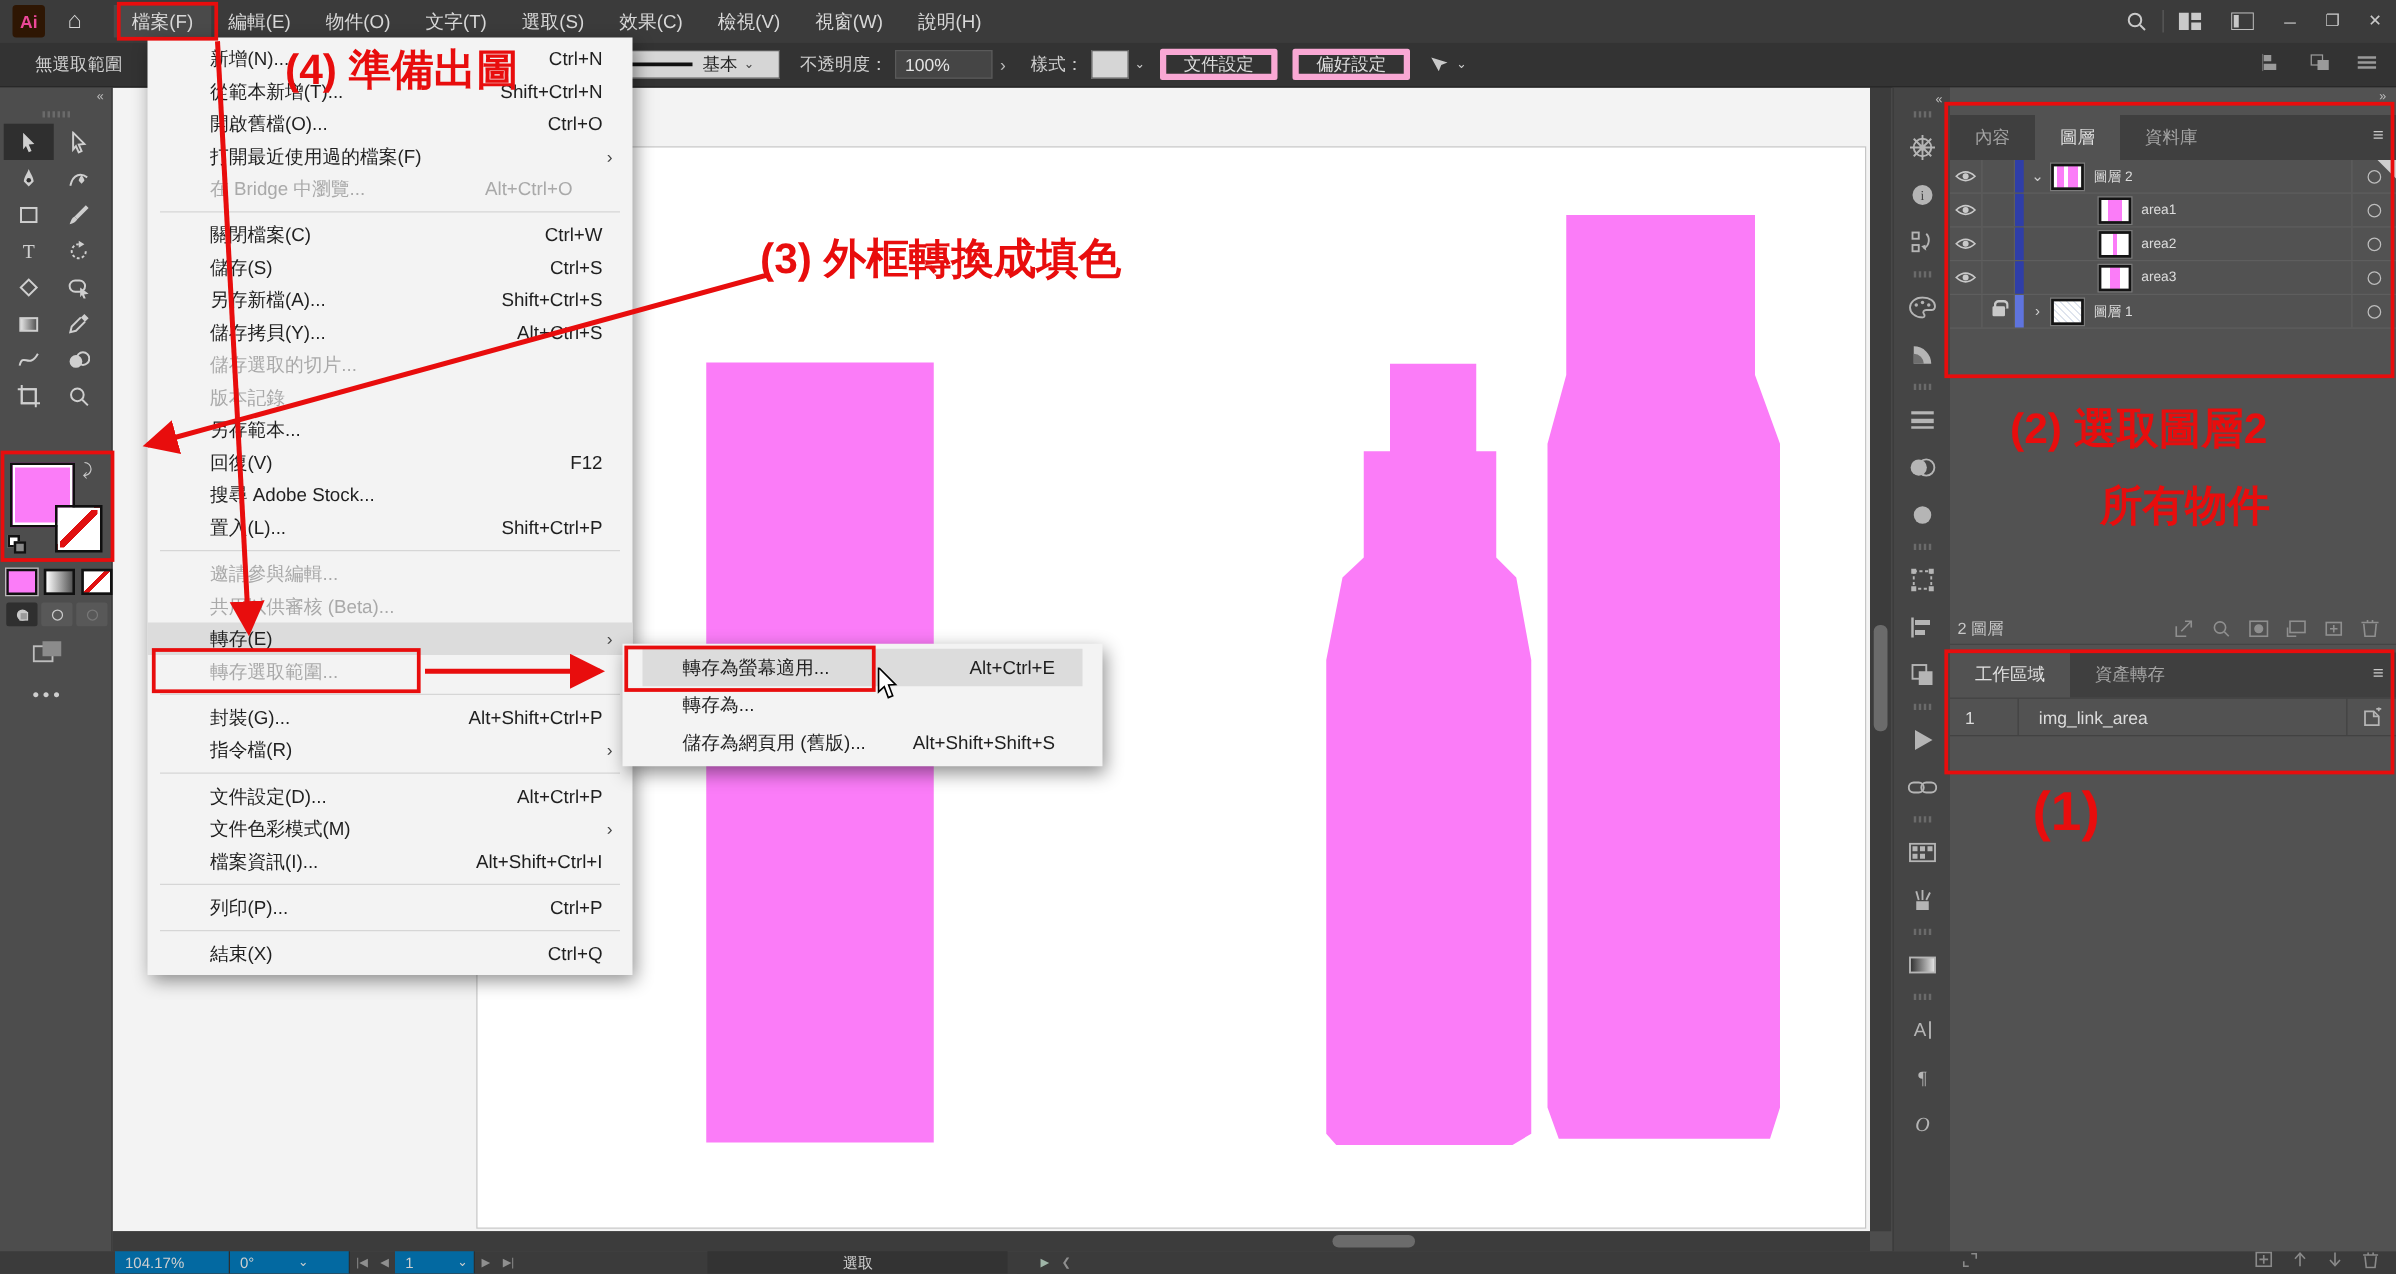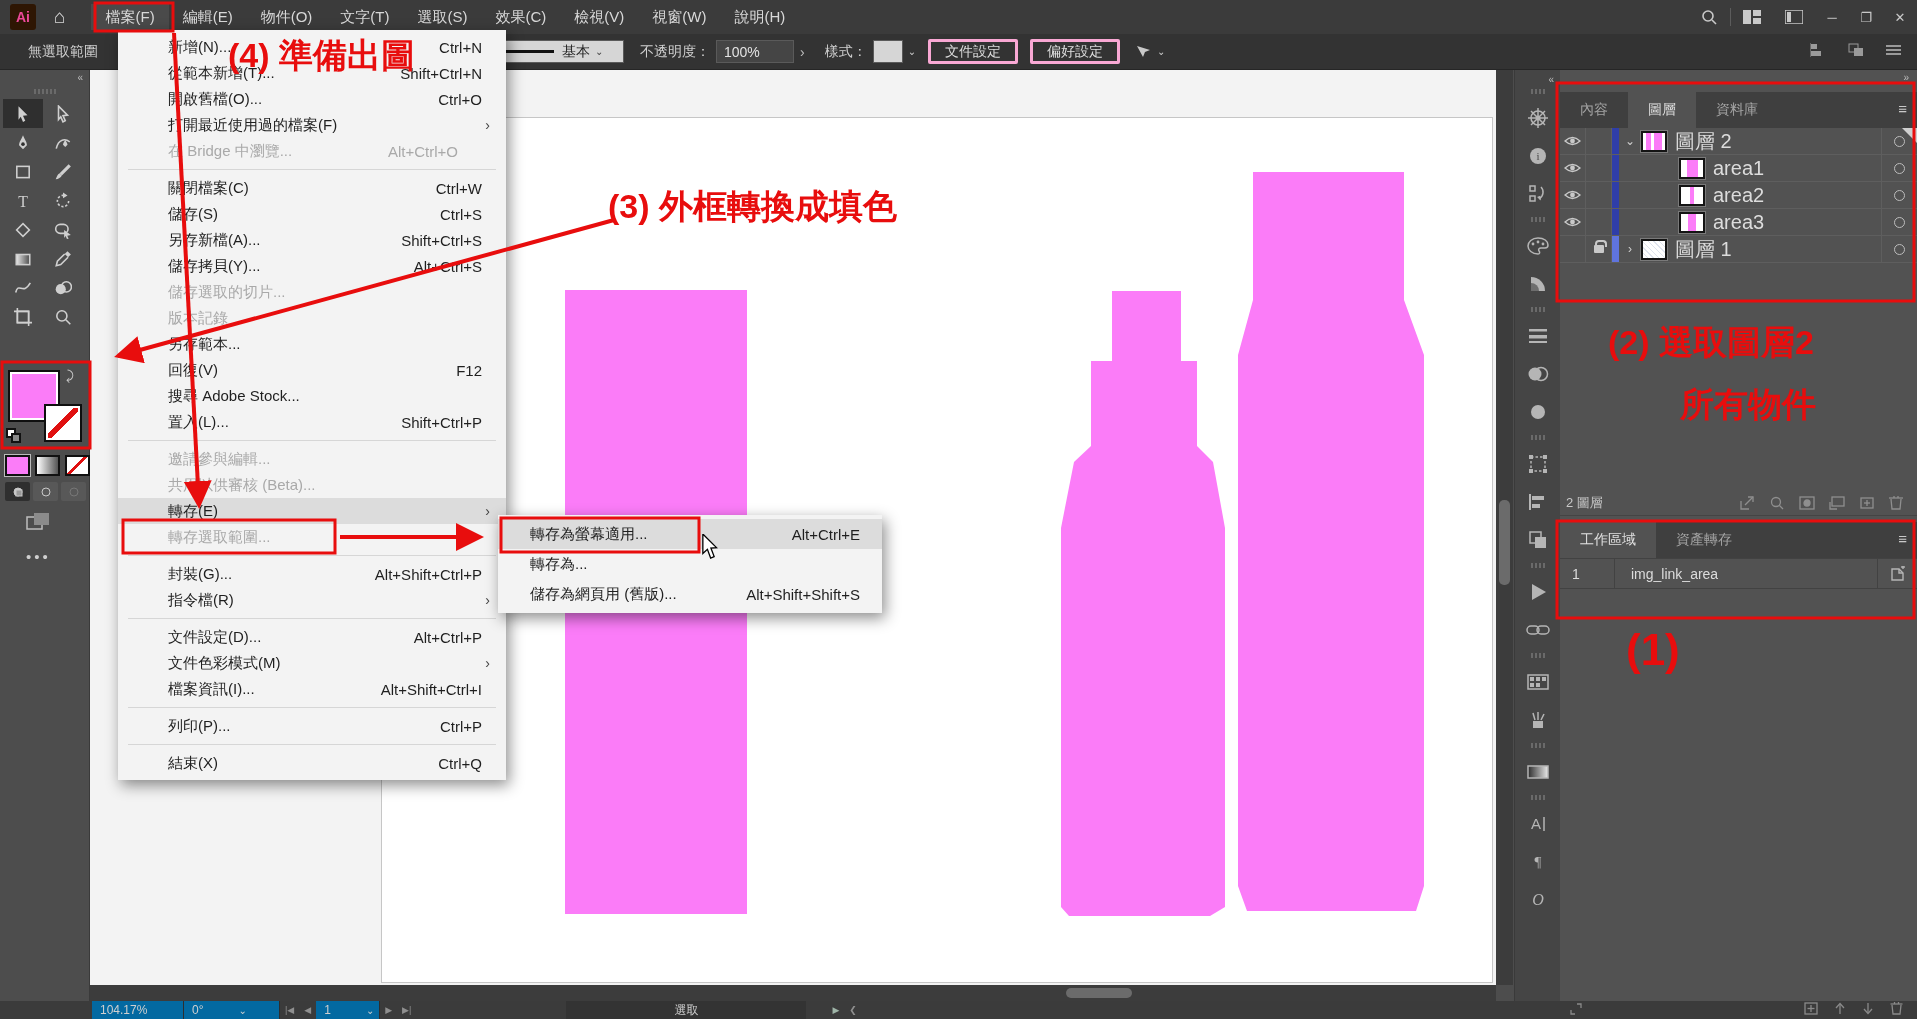--- a/index.html
+++ b/index.html
@@ -19,21 +19,21 @@
   #tb-right{margin-left:auto;display:flex;align-items:center;height:100%;}
   .tb-ic{color:#c9c9c9;margin:0 12px;display:flex;align-items:center;}
   .tb-div{width:1px;height:18px;background:#5c5c5c;}
   .winbtn{width:34px;height:100%;display:flex;align-items:center;justify-content:center;color:#c9c9c9;font-size:13px;}
 
   
   #controlbar{left:0;top:34px;width:1917px;height:36px;background:#333333;border-bottom:1px solid #262626;
               display:flex;align-items:center;color:#cfcfcf;font-size:14px;}
   .cb-field{background:#454545;border:1px solid #5a5a5a;height:23px;display:flex;align-items:center;
             padding:0 7px;color:#e3e3e3;}
-  .cb-btn{border:3px solid #f9a8d4;border-radius:2px;height:25px;display:flex;align-items:center;
+  .cb-btn{border:5px solid #f9a8d4;border-radius:2px;height:25px;display:flex;align-items:center;
           padding:0 14px;color:#dddddd;margin-left:12px;}
   .chev{font-size:10px;color:#cfcfcf;margin-left:5px;}
   .cb-dim{color:#8f8f8f;}
 
   
   #toolbar{left:0;top:70px;width:90px;height:931px;background:#4d4d4d;border-right:1px solid #3a3a3a;}
   .grip{height:6px;display:flex;justify-content:center;gap:2px;margin:4px 0;}
   .grip i{width:2px;height:5px;background:#6a6a6a;display:block;}
   #tools{display:flex;flex-wrap:wrap;width:84px;margin-left:3px;}
   .tool{width:40px;height:29px;display:flex;align-items:center;justify-content:center;}
@@ -84,21 +84,21 @@
   #dock-collapse{color:#bdbdbd;font-size:10px;text-align:right;padding:4px 6px 0 0;}
 
   
   #panels{left:1560px;top:70px;width:357px;height:931px;background:#525252;}
   #panels-collapse{position:absolute;right:8px;top:2px;color:#bdbdbd;font-size:10px;}
   .tabbar{display:flex;background:#3f3f3f;height:36px;align-items:stretch;position:relative;}
   .tab{padding:0 20px;display:flex;align-items:center;font-size:14px;color:#a3a3a3;}
   .tab.active{background:#525252;color:#e0e0e0;}
   .tab-menu{margin-left:auto;color:#c9c9c9;align-self:center;padding-right:10px;font-size:15px;}
   #layers-rows{}
-  .lrow{display:flex;align-items:center;height:27px;border-bottom:1px solid #5e5e5e;position:relative;font-size:20px;color:#dcdcdc;}
+  .lrow{display:flex;align-items:center;height:27px;border-bottom:1px solid #5e5e5e;position:relative;font-size:11px;color:#dcdcdc;}
   .c-eye{width:26px;height:100%;border-right:1px solid #5e5e5e;display:flex;align-items:center;justify-content:center;}
   .c-eye svg{visibility:hidden;}
   .lrow.eye .c-eye svg{visibility:visible;}
   .c-lock{width:26px;height:100%;border-right:1px solid #5e5e5e;display:flex;align-items:center;justify-content:center;}
   .lockg{visibility:hidden;width:10px;height:8px;background:#c9c9c9;border-radius:1px;position:relative;}
   .lockg::before{content:"";position:absolute;left:1px;top:-5px;width:8px;height:5px;border:2px solid #c9c9c9;
                  border-bottom:none;border-radius:4px 4px 0 0;}
   .lrow.lock .lockg{visibility:visible;}
   .c-bar{width:7px;height:100%;}
   .lrow.bar-dark .c-bar{background:#2f3ea8;}
@@ -137,21 +137,21 @@
   .mi .sc{margin-left:auto;padding-left:30px;}
   .mi .sub-arrow{margin-left:auto;color:#444;font-size:14px;}
   .mi .sc + .sub-arrow{margin-left:8px;}
   .mi.disabled{color:#a9a9a9;gap:24px;}
   .mi.hl{background:#dcdcdc;}
   .msep{height:11px;position:relative;}
   .msep::after{content:"";position:absolute;left:10px;right:10px;top:5px;height:1px;background:#d6d6d6;}
 
   
   #submenu{left:498px;top:515px;width:384px;background:#f3f3f3;box-shadow:3px 5px 14px rgba(0,0,0,.45);
-           padding:4px 0;font-size:15px;}
+           padding:4px 16px;font-size:15px;}
   .smi{display:flex;align-items:center;height:30px;padding:0 22px 0 32px;color:#1f1f1f;}
   .smi .sc{margin-left:auto;padding-left:36px;}
   .smi.hl{background:#dcdcdc;}
 
   
   .anno-text{position:absolute;color:#e80d0d;font-weight:bold;font-family:"Liberation Sans",sans-serif;
              white-space:nowrap;pointer-events:none;}
   #anno-svg{left:0;top:0;width:1917px;height:1019px;pointer-events:none;}
   #anno-svg *{pointer-events:none;}
 </style>

